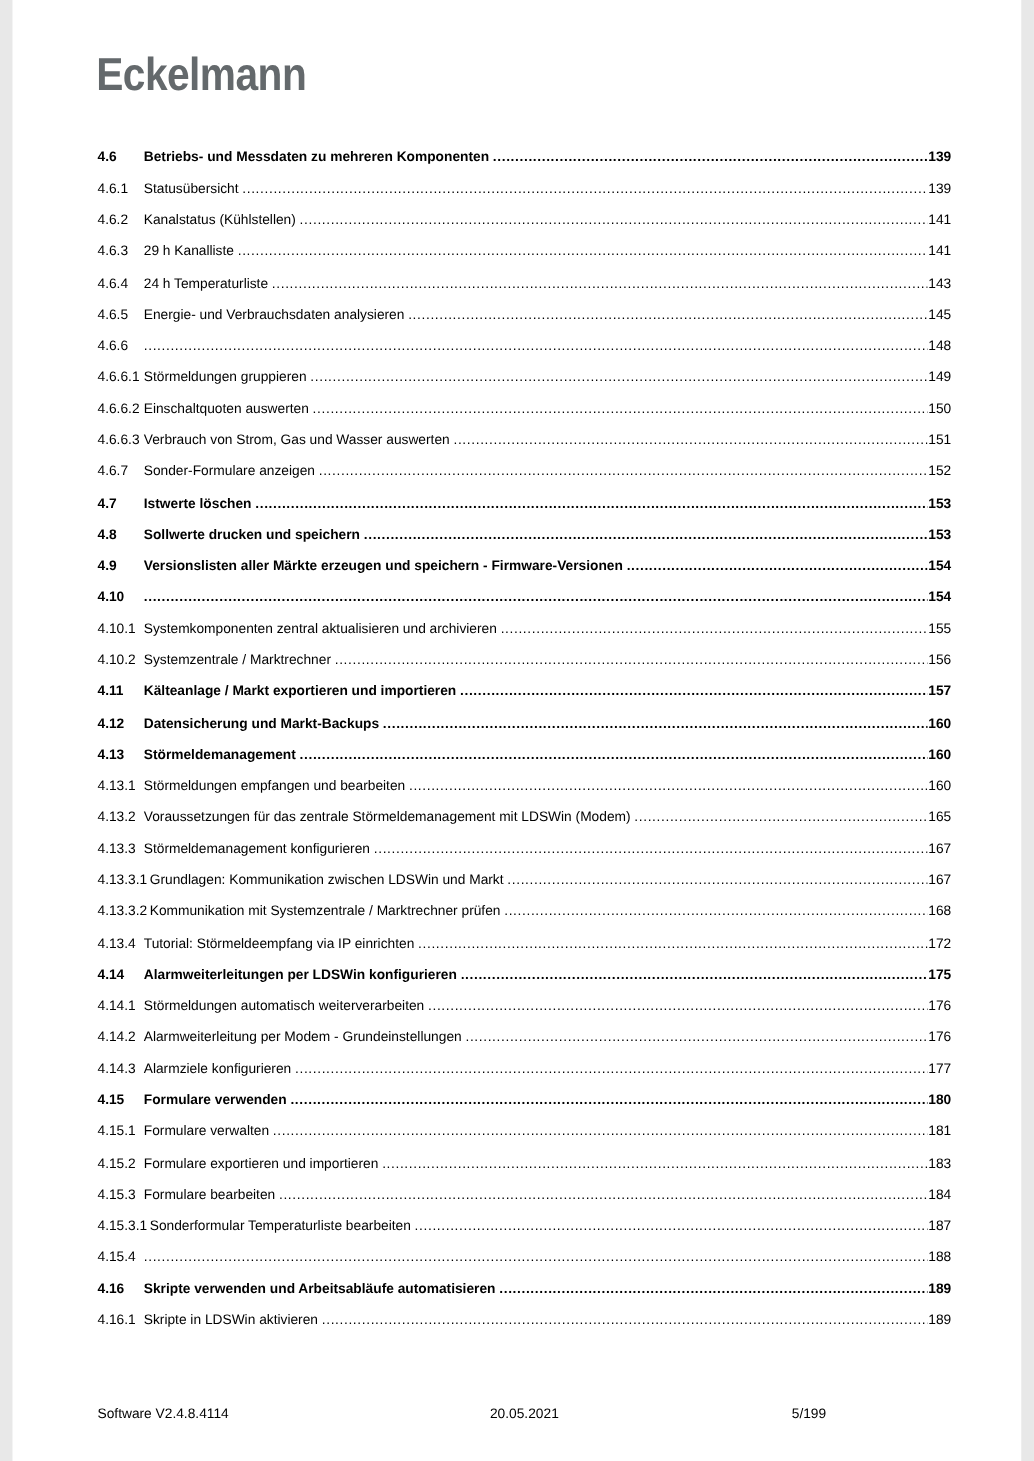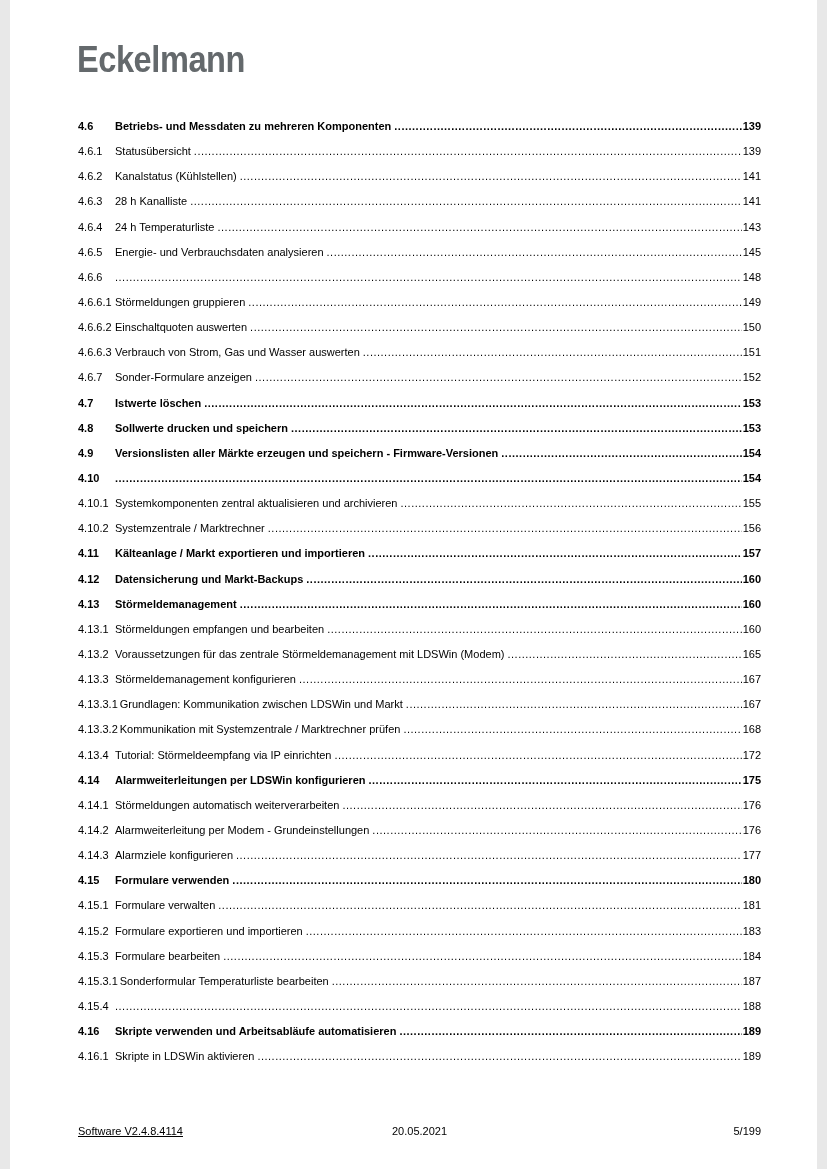--- a/index.html
+++ b/index.html
@@ -62,23 +62,23 @@
     padding-left: 1px;
   }
   .footer {
     position: absolute;
     left: 68px;
     top: 1125px;
     width: 683px;
     display: flex;
     font-size: 11px;
   }
-  .f-left   { flex: 1; text-align: left; text-decoration: underline; }
+  .f-left   { flex: 1; text-align: left; }
   .f-center { flex: 1; text-align: center; }
-  .f-right  { flex: 1; text-align: right; }
+  .f-right  { flex: 1; text-align: center; }
 </style>
 </head>
 <body>
 
 <div class="page">
 
   <div class="logo" style="color: rgb(100, 105, 108);">Eckelmann</div>
 
   <div class="toc">
       <div class="toc-row bold">
@@ -94,21 +94,21 @@
     <span class="toc-page">139</span>
   </div>
       <div class="toc-row">
     <span class="toc-num">4.6.2</span>
     <span class="toc-title">Kanalstatus (Kühlstellen)</span>
     <span class="toc-dots">............................................................................................................................................................................................................................................................................................................</span>
     <span class="toc-page">141</span>
   </div>
       <div class="toc-row">
     <span class="toc-num">4.6.3</span>
-    <span class="toc-title">28 h Kanalliste</span>
+    <span class="toc-title">29 h Kanalliste</span>
     <span class="toc-dots">............................................................................................................................................................................................................................................................................................................</span>
     <span class="toc-page">141</span>
   </div>
       <div class="toc-row">
     <span class="toc-num">4.6.4</span>
     <span class="toc-title">24 h Temperaturliste</span>
     <span class="toc-dots">............................................................................................................................................................................................................................................................................................................</span>
     <span class="toc-page">143</span>
   </div>
       <div class="toc-row">

